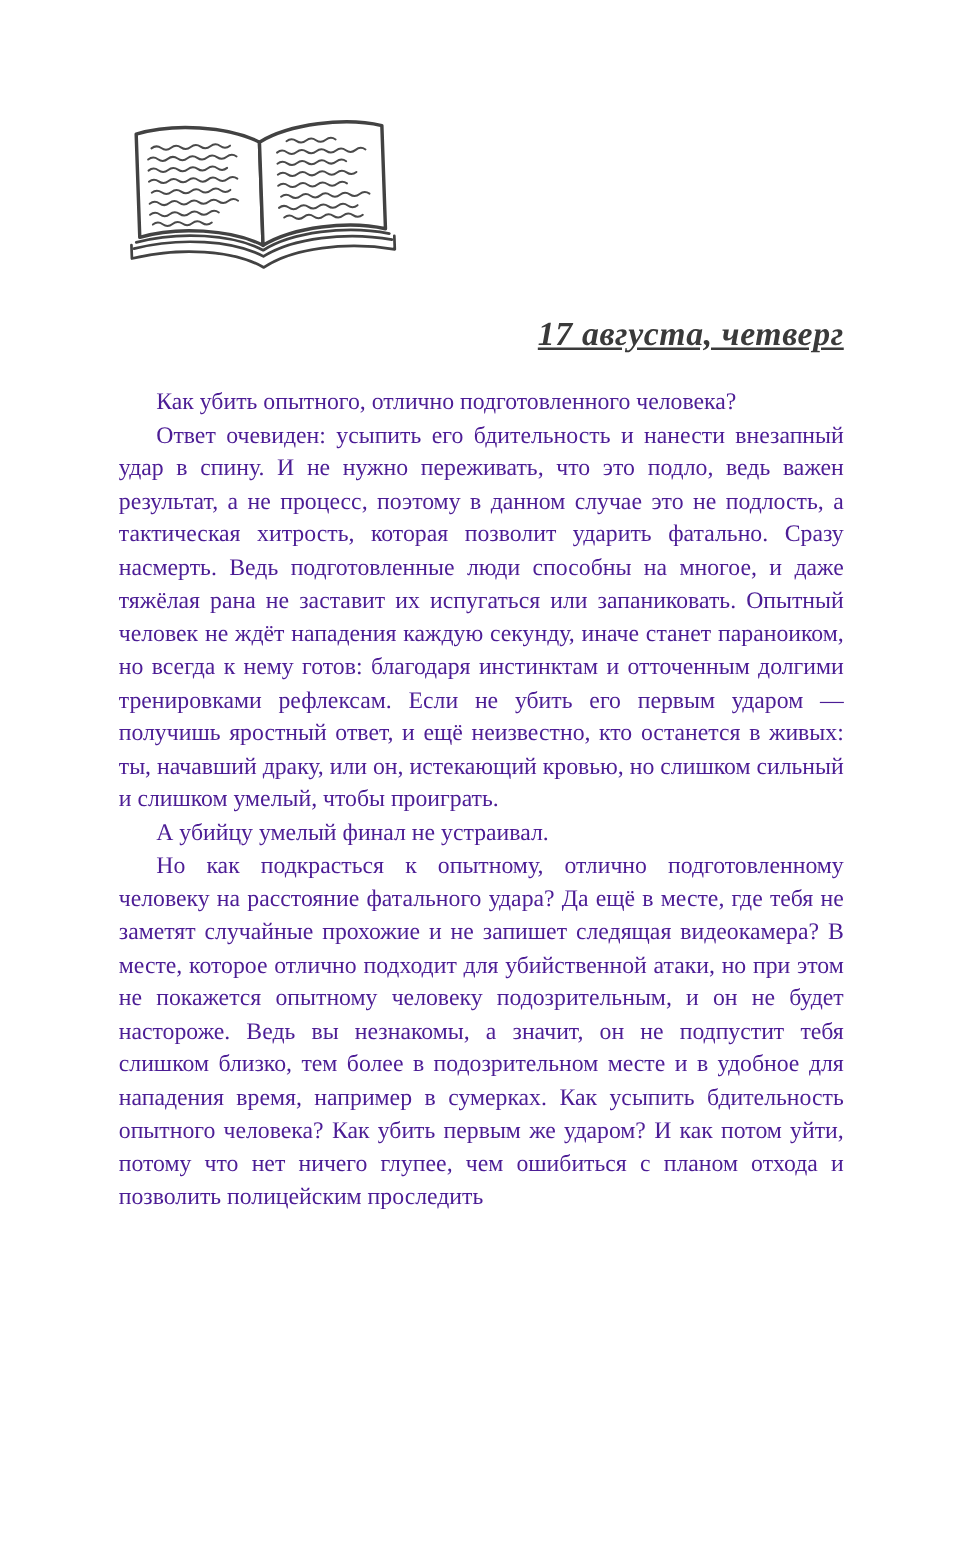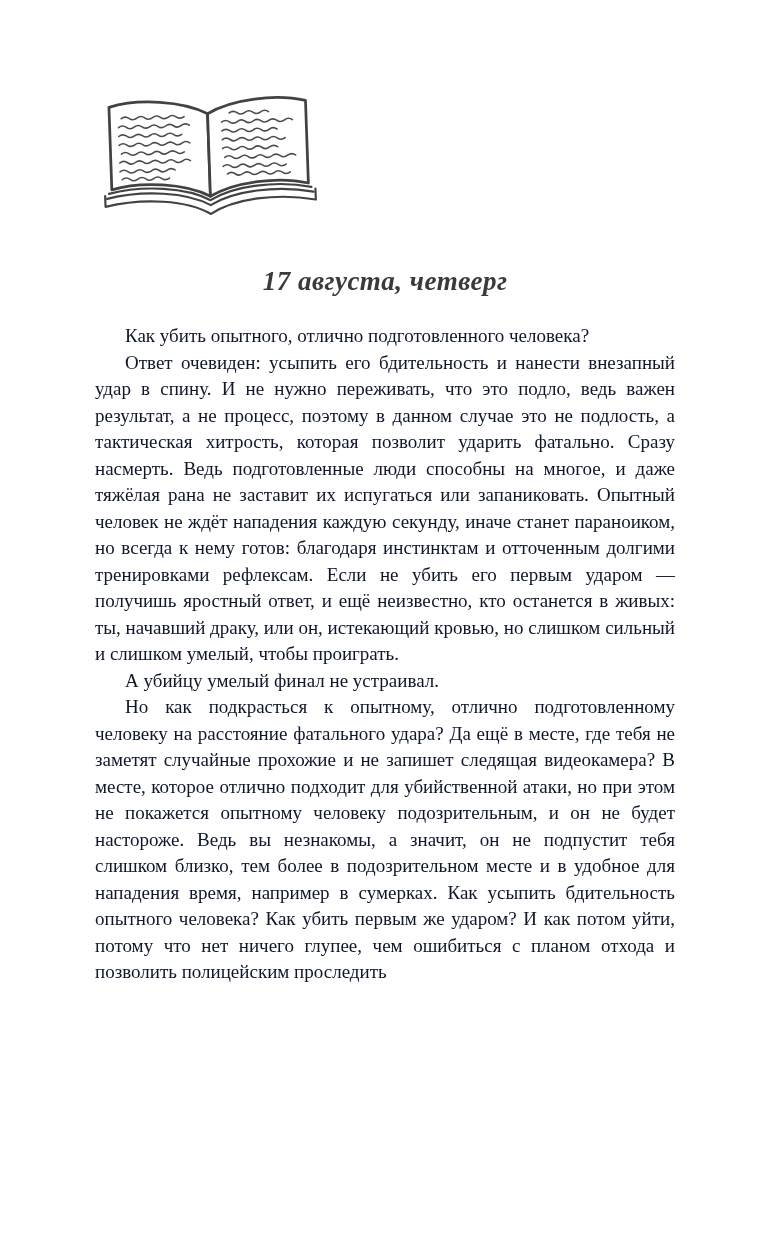--- a/index.html
+++ b/index.html
@@ -20,37 +20,38 @@
     padding: 86px 93px 0 95px; 
   }
   .illustration {
     width: 236px;
     margin-left: -4px;
     transform: rotate(-2deg);
     transform-origin: 50% 50%;
   }
   .illustration svg { display: block; }
   .heading {
-    margin: 42px 0 26px 0;
-    text-align: center;
+    margin: 28px 0 26px 0;
+    text-align: right;
     font-size: 27px;
     font-weight: bold;
     font-style: italic;
     letter-spacing: 0.5px;
     color: #3a3a3a;
+    text-decoration: underline;
   }
   .body p {
     margin: 0;
     font-size: 19px;
     line-height: 26.5px;
     text-align: justify;
     text-indent: 30px;
     hyphens: auto;
     -webkit-hyphens: auto;
-    color: #0f172a;
+    color: #4c1d95;
     font-family: Liberation Serif, serif;
   }
 </style>
 </head>
 <body>
 
 <div class="page">
   <div class="inner">
 
     <div class="illustration">

